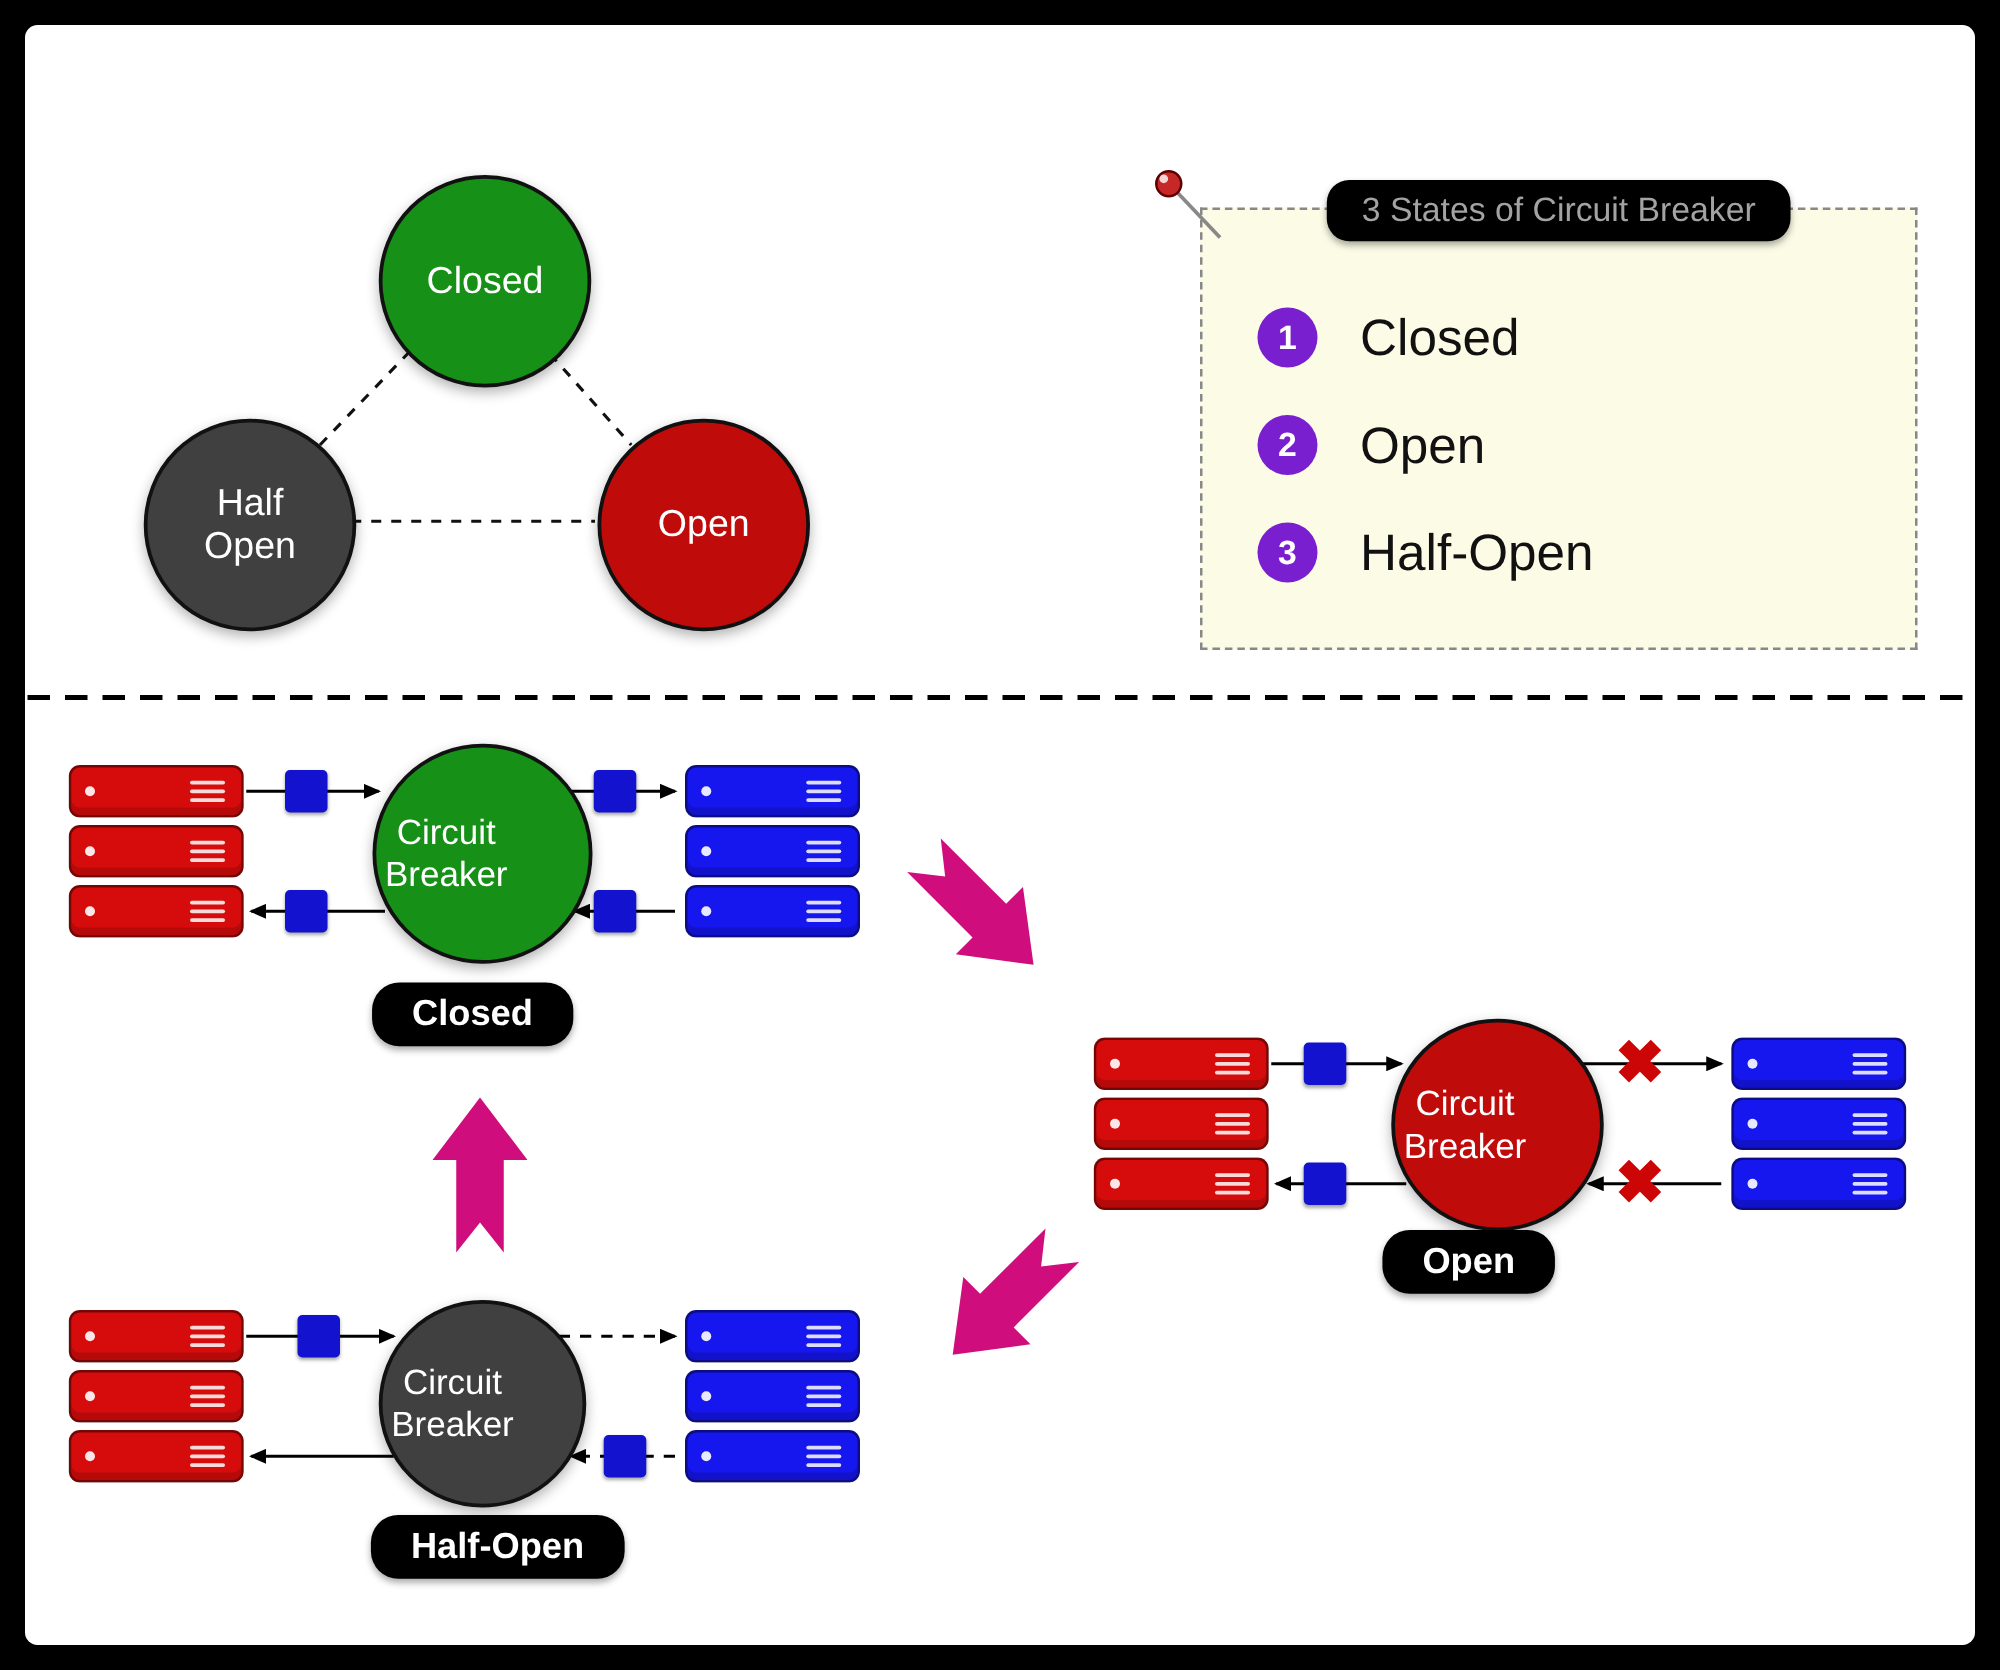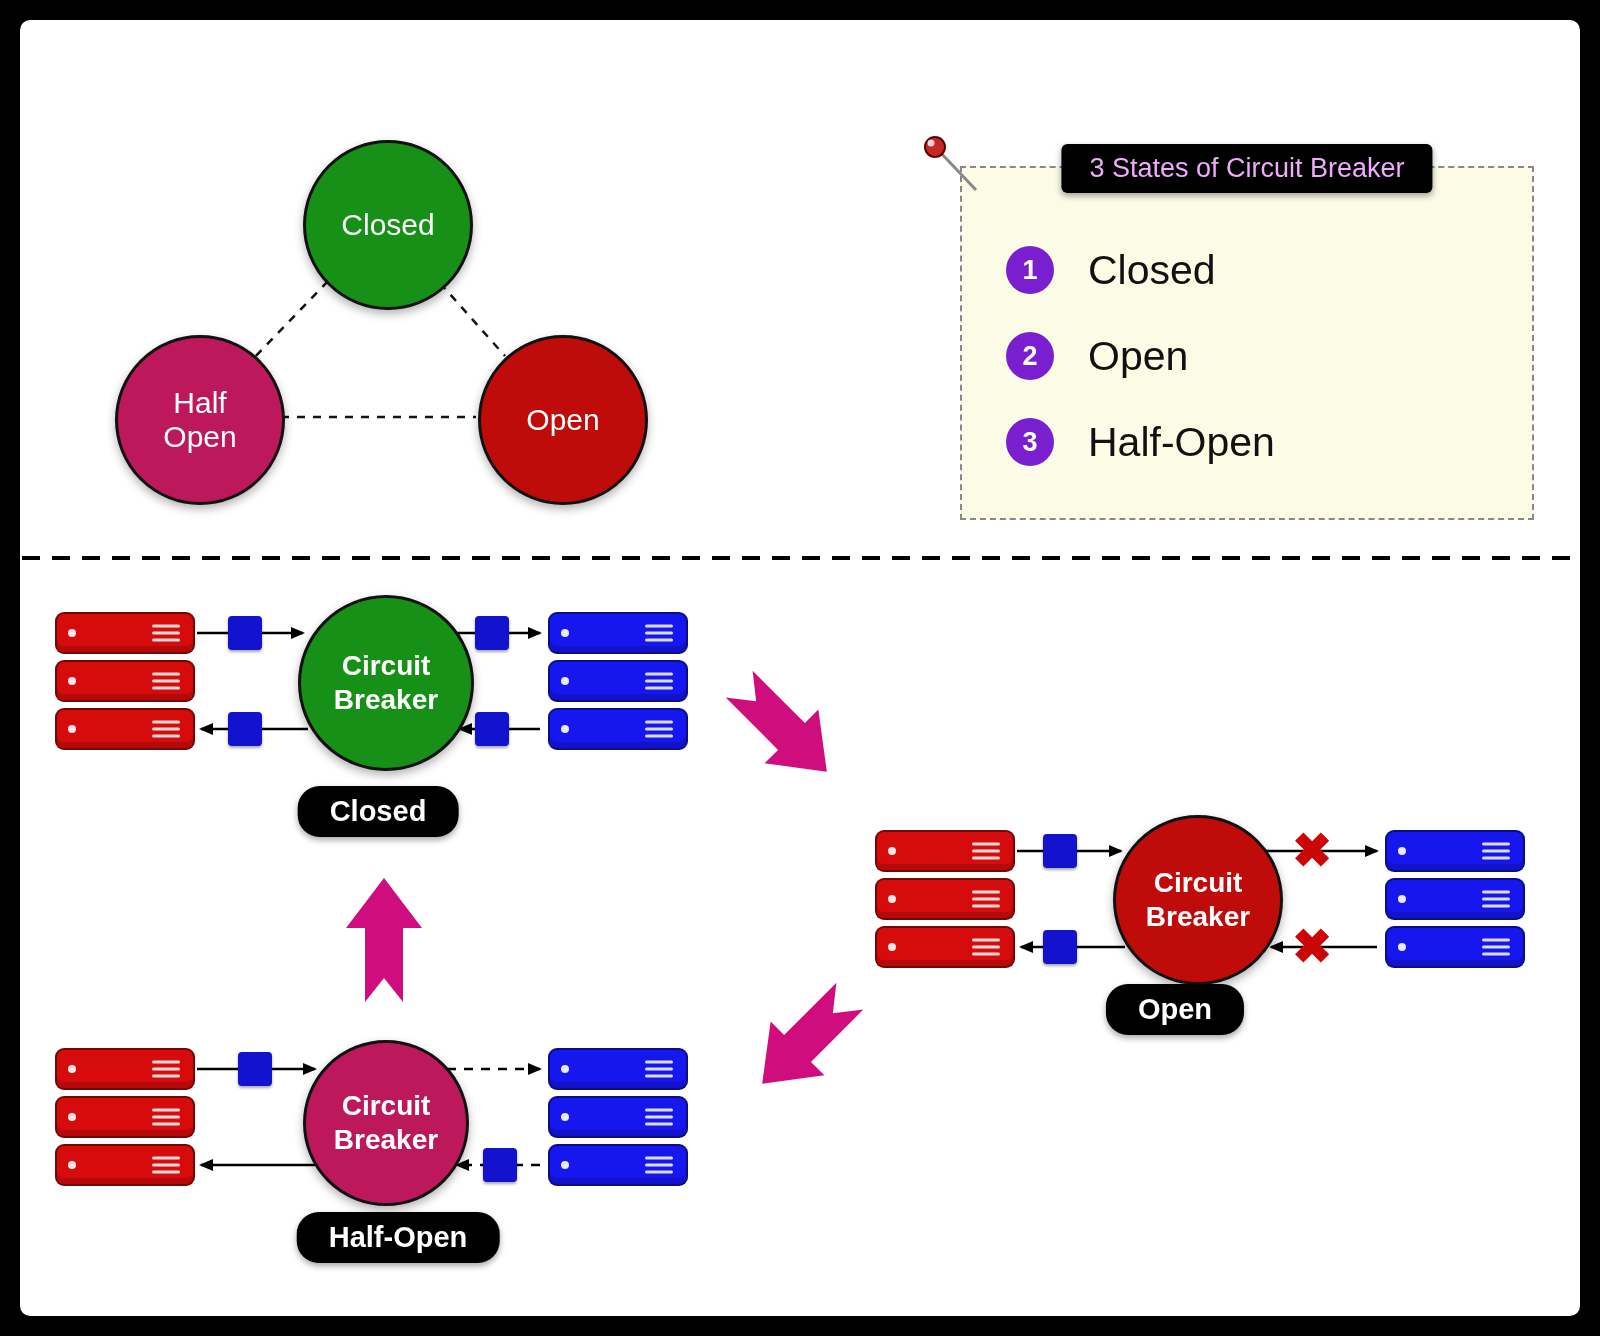--- a/index.html
+++ b/index.html
@@ -13,32 +13,32 @@
          padding:11px 44px;border-radius:14px;white-space:nowrap;
          box-shadow:0 4px 8px rgba(0,0,0,.45);}
 
   .state-circle{position:absolute;border-radius:50%;border:3px solid #111;
          display:flex;align-items:center;justify-content:center;text-align:center;
          color:#fff;font-size:30px;font-weight:500;line-height:1.15;
          box-shadow:0 4px 10px rgba(0,0,0,.3);}
   .state-circle span{max-width:104px;}
   .c-green{background:#169016;}
   .c-red{background:#c00b0b;}
-  .c-orange{background:#be185d;}
+  .c-orange{background:#404040;}
 
   .breaker{position:absolute;border-radius:50%;border:3px solid #111;
-         display:flex;align-items:center;justify-content:center;text-align:center;
-         color:#fff;font-size:28px;font-weight:700;line-height:1.2;
+         display:flex;align-items:center;justify-content:flex-start;text-align:center;
+         color:#fff;font-size:28px;font-weight:400;line-height:1.2;
          box-shadow:0 4px 10px rgba(0,0,0,.3);}
   .breaker span{max-width:112px;}
 
   .note{position:absolute;left:960px;top:166px;width:570px;height:350px;
         background:#fbfbe6;border:2px dashed #888;}
   .note-header{position:absolute;left:50%;top:-24px;transform:translateX(-50%);
-        background:#000;color:#f0abfc;font-size:27px;padding:9px 28px;border-radius:6px;
+        background:#000;color:#a3a3a3;font-size:27px;padding:9px 28px;border-radius:18px;
         white-space:nowrap;box-shadow:0 3px 6px rgba(0,0,0,.35);}
   .note-items{position:absolute;left:44px;top:74px;display:flex;flex-direction:column;gap:30px;}
   .note-item{display:flex;align-items:center;gap:34px;height:56px;}
   .num-circle{width:48px;height:48px;border-radius:50%;background:#7a1fd0;color:#fff;
         display:flex;align-items:center;justify-content:center;font-size:27px;font-weight:600;}
   .note-label{font-size:41px;color:#111;}
 
   .stack{position:absolute;display:flex;flex-direction:column;gap:6px;}
   .server{position:relative;width:140px;height:42px;border-radius:9px;
         border:2px solid rgba(0,0,0,.45);box-sizing:border-box;

